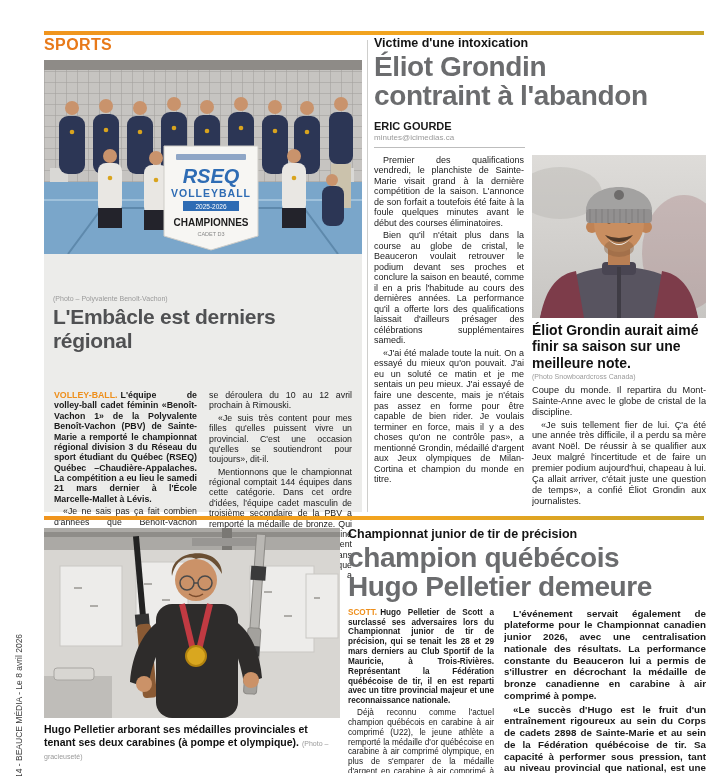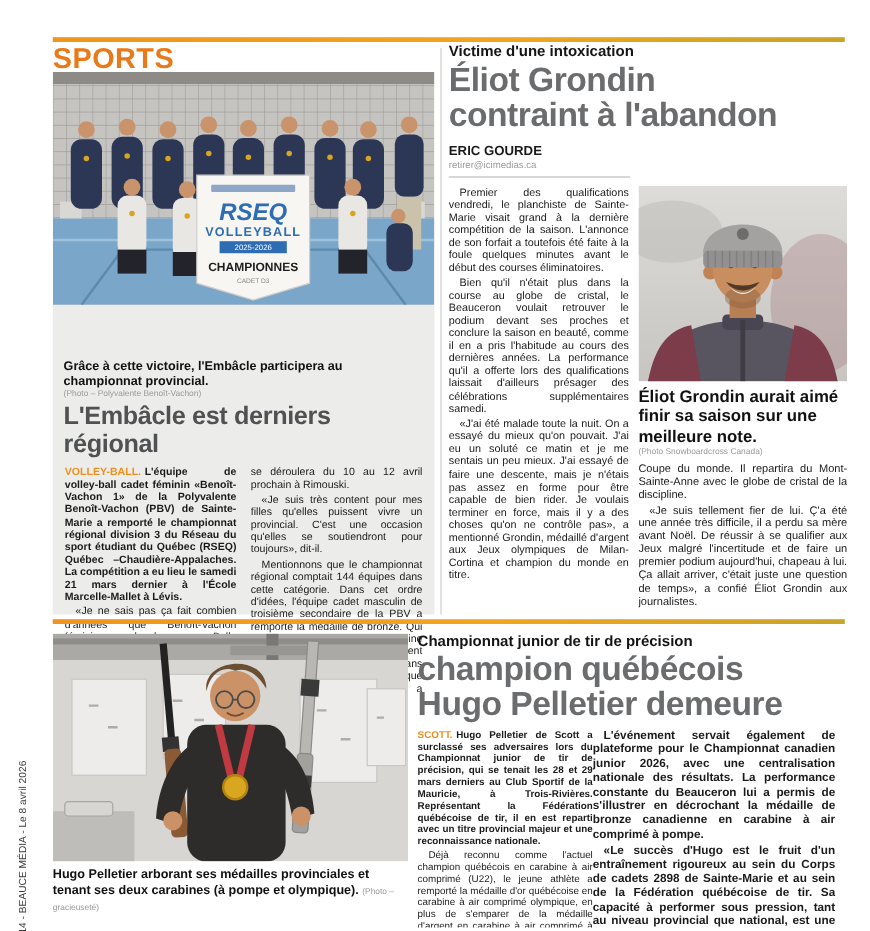--- a/index.html
+++ b/index.html
@@ -12,51 +12,51 @@
   .para{margin:0 0 2px 0;text-align:justify;hyphens:auto;}
   .para.bold{font-weight:bold;}
   .para.indent{text-indent:9px;}
   .lead-in{color:#EE8F1C;font-weight:bold;margin-right:3px;}
   .credit{font-size:7px;color:#9a9a9a;font-weight:normal;}
   
   .edition{position:absolute;left:14px;top:596px;height:182px;writing-mode:vertical-rl;
            transform:rotate(180deg);font-size:8.5px;color:#3c3c3c;white-space:nowrap;}
   .top-rule{left:44px;top:31px;width:660px;}
   .mid-rule{left:44px;top:516px;width:660px;}
-  .sports-label{position:absolute;left:44px;top:36px;font-size:24px;font-weight:bold;
+  .sports-label{position:absolute;left:44px;top:36px;font-size:16px;font-weight:bold;
                 color:#E87A1A;letter-spacing:.4px;}
   .v-rule{position:absolute;left:367px;top:40px;width:1px;height:472px;background:#CECECC;}
   
   .left-article{position:absolute;left:44px;top:60px;width:318px;height:452px;background:#ECECEA;}
   .vb-photo{position:relative;width:318px;height:234px;overflow:hidden;}
   .vb-caption{padding:5px 9px 0 9px;font-size:10.5px;font-weight:bold;line-height:1.2;color:#111;}
   .vb-credit{padding:1px 9px 0 9px;}
   .vb-headline{padding:3px 9px 0 9px;font-size:21px;font-weight:bold;color:#505153;letter-spacing:-0.3px;}
-  .vb-cols{display:flex;gap:12px;padding:5px 10px 0 10px;}
+  .vb-cols{display:flex;gap:12px;padding:5px 10px 0 10px;margin-top:32px;}
   .vb-cols .col{width:143px;height:192px;overflow:hidden;font-size:8.8px;line-height:1.18;}
   
   .grondin{position:absolute;left:374px;top:36px;width:332px;}
   .grondin .headline{font-size:28px;margin-top:3px;}
   .byline-name{font-size:11px;font-weight:bold;margin-top:9px;}
   .byline-email{font-size:8px;color:#9a9a9a;margin-top:1px;}
   .byline-rule{width:151px;height:1px;background:#BDBDBD;margin:5px 0 7px 0;}
   .g-cols{display:flex;gap:8px;}
   .g-col1{width:150px;height:350px;overflow:hidden;font-size:9px;line-height:1.17;}
   .g-col2{width:174px;}
   .g-photo{position:relative;width:174px;height:163px;overflow:hidden;}
   .g-caption{margin-top:4px;font-size:14px;font-weight:bold;line-height:1.2;color:#111;}
   .g-credit{margin-top:1px;}
   .g-col2-text{margin-top:5px;height:150px;overflow:hidden;font-size:9.2px;line-height:1.18;}
   
   .p-photo{position:absolute;left:44px;top:528px;width:296px;height:190px;overflow:hidden;}
   .p-caption{position:absolute;left:44px;top:723px;width:298px;font-size:10.5px;font-weight:bold;
              line-height:1.25;color:#111;}
   .pelletier{position:absolute;left:348px;top:527px;width:358px;}
   .pelletier .headline{font-size:28px;margin-top:3px;}
-  .p-cols{display:flex;margin-top:6px;}
+  .p-cols{display:flex;gap:10px;margin-top:6px;}
   .p-col1{width:146px;height:165px;overflow:hidden;font-size:8.2px;line-height:1.2;}
   .p-col2{width:202px;height:165px;overflow:hidden;font-size:9.8px;line-height:1.2;font-weight:bold;}
 </style>
 </head>
 <body>
 
 <div id="page">
 
   <div class="edition">14 - BEAUCE MÉDIA - Le 8 avril 2026</div>
 
@@ -158,21 +158,20 @@
           <rect x="132" y="94" width="70" height="6" rx="1" fill="#8FA6C6"></rect>
           <text x="167" y="123" text-anchor="middle" font-family="Liberation Sans, sans-serif" font-size="20" font-weight="bold" font-style="italic" fill="#2E6CB4">RSEQ</text>
           <text x="167" y="137" text-anchor="middle" font-family="Liberation Sans, sans-serif" font-size="10.5" font-weight="bold" letter-spacing="1" fill="#2E6CB4">VOLLEYBALL</text>
           <rect x="139" y="141" width="56" height="10" fill="#2E6CB4"></rect>
           <text x="167" y="148.5" text-anchor="middle" font-family="Liberation Sans, sans-serif" font-size="6.5" fill="#FFFFFF">2025-2026</text>
           <text x="167" y="166" text-anchor="middle" font-family="Liberation Sans, sans-serif" font-size="10" font-weight="bold" fill="#1d1d1d">CHAMPIONNES</text>
           <text x="167" y="176" text-anchor="middle" font-family="Liberation Sans, sans-serif" font-size="5.5" fill="#8a8a8a">CADET D3</text>
         </g>
       </svg>
     </div>
-    <div class="vb-caption">Grâce à cette victoire, l'Embâcle participera au championnat provincial.</div>
     <div class="vb-credit credit">(Photo – Polyvalente Benoît-Vachon)</div>
     <div class="vb-headline">L'Embâcle est derniers régional</div>
     <div class="vb-cols">
       <div class="col">
 
       <p class="para bold"><span class="lead-in">VOLLEY-BALL.</span><span class="ptext">L'équipe de volley-ball cadet féminin «Benoît-Vachon 1» de la Polyvalente Benoît-Vachon (PBV) de Sainte-Marie a remporté le championnat régional division 3 du Réseau du sport étudiant du Québec (RSEQ) Québec –Chaudière-Appalaches. La compétition a eu lieu le samedi 21 mars dernier à l'École Marcelle-Mallet à Lévis.</span></p>
           <p class="para indent"><span class="ptext">«Je ne sais pas ça fait combien d'années que Benoît-Vachon féminin a eu les honneurs... Belle réussite pour ma gang! Une opportunité de la sorte, il n'y en a pas souvent. Nous étions arrivés 3e en benjamine il y a 2 ans», se remémore leur entraîneur Sébastien Caux.</span></p>
         </div>
       <div class="col">
 
@@ -185,21 +184,21 @@
 
   <div class="v-rule"></div>
 
   <div class="grondin">
     <div class="kicker">Victime d'une intoxication</div>
     <div class="headline">
       <div>Éliot Grondin</div>
       <div>contraint à l'abandon</div>
     </div>
     <div class="byline-name">ERIC GOURDE</div>
-    <div class="byline-email">retirer@icimedias.ca</div>
+    <div class="byline-email">minutes@icimedias.ca</div>
     <div class="byline-rule"></div>
     <div class="g-cols">
       <div class="g-col1">
 
           <p class="para indent"><span class="ptext">Premier des qualifications vendredi, le planchiste de Sainte-Marie visait grand à la dernière compétition de la saison. L'annonce de son forfait a toutefois été faite à la foule quelques minutes avant le début des courses éliminatoires.</span></p>
           <p class="para indent"><span class="ptext">Bien qu'il n'était plus dans la course au globe de cristal, le Beauceron voulait retrouver le podium devant ses proches et conclure la saison en beauté, comme il en a pris l'habitude au cours des dernières années. La performance qu'il a offerte lors des qualifications laissait d'ailleurs présager des célébrations supplémentaires samedi.</span></p>
           <p class="para indent"><span class="ptext">«J'ai été malade toute la nuit. On a essayé du mieux qu'on pouvait. J'ai eu un soluté ce matin et je me sentais un peu mieux. J'ai essayé de faire une descente, mais je n'étais pas assez en forme pour être capable de bien rider. Je voulais terminer en force, mais il y a des choses qu'on ne contrôle pas», a mentionné Grondin, médaillé d'argent aux Jeux olympiques de Milan-Cortina et champion du monde en titre.</span></p>
         </div>
       <div class="g-col2">
         <div class="g-photo">

